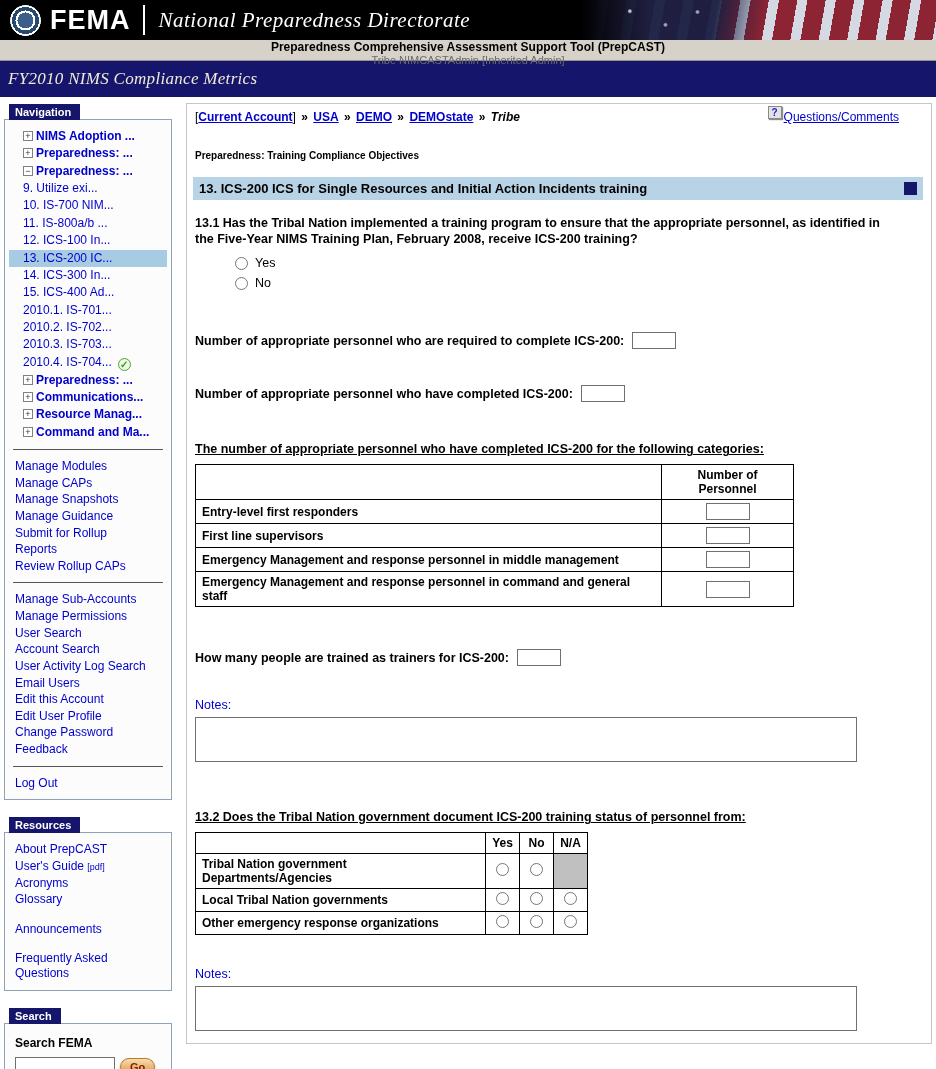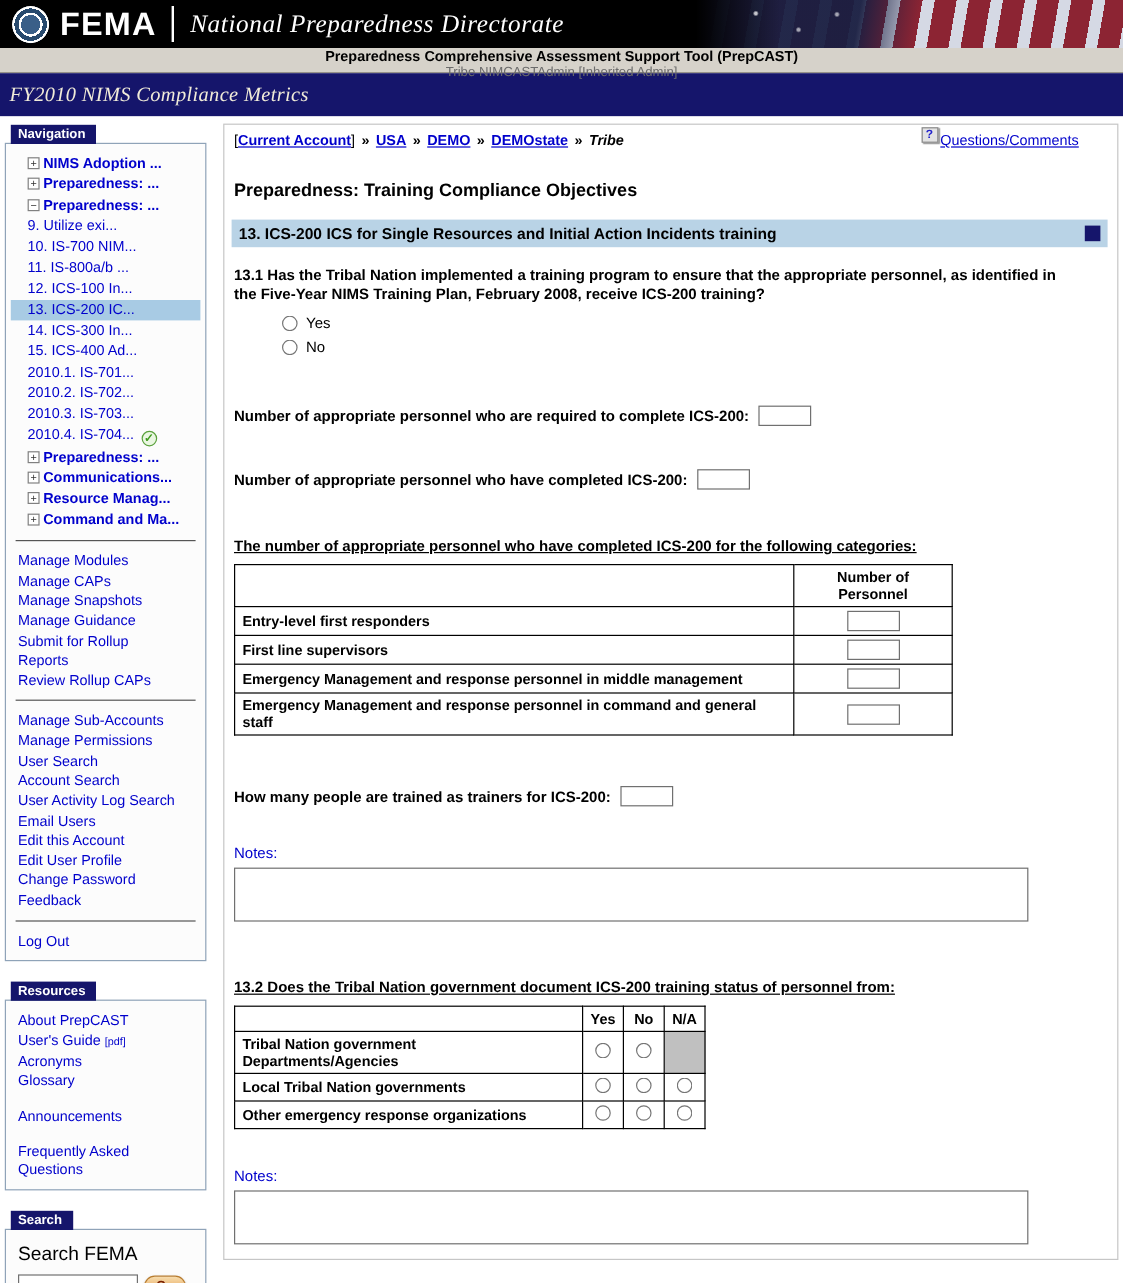--- a/index.html
+++ b/index.html
@@ -45,36 +45,36 @@
   .tree-item { padding:1px 2px 1px 14px; color:#0000cc; line-height:1.28; }
   .tree-item.bold { font-weight:bold; }
   .tree-item.selected { background:#a8cbe4; }
   .pmbox { display:inline-block; width:10px; height:10px; border:1px solid #808080; background:#fff; color:#333; font-size:9px; line-height:8px; text-align:center; margin-right:3px; font-weight:normal; vertical-align:1px; }
   .check { display:inline-block; width:13px; height:13px; border-radius:50%; background:#eaf7e2; border:1px solid #5aa13c; color:#3f9a1e; font-size:10px; line-height:11px; text-align:center; margin-left:6px; font-weight:bold; vertical-align:-2px; }
   .side-hr { border:0; border-top:1px solid #555; margin:8px 4px; }
   .side-link { color:#0000cc; padding:1px 2px 1px 6px; line-height:1.22; }
   .side-link.gap { margin-top:13px; }
   .pdf-tag { font-size:9px; color:#0000cc; }
   .search-inner { padding:4px 6px; }
-  .search-heading { font-weight:normal; font-size:16px; }
+  .search-heading { font-weight:bold; font-size:12px; }
   .search-row { display:flex; align-items:center; gap:5px; margin-top:7px; }
   .search-input { width:100px; height:20px; border:1px solid #707070; background:#fff; font-size:12px; padding:0 3px; }
   .go-btn { border-radius:10px; background:linear-gradient(#f7ddae,#e0913c); border:1px solid #b87c2e; color:#7a1f00; font-weight:bold; font-size:11px; padding:2px 9px; box-shadow:0 1px 2px rgba(0,0,0,.35); }
 
   
   .crumb-row { display:flex; justify-content:space-between; align-items:flex-start; padding-left:2px; }
   .crumbs { font-size:12px; line-height:1.3; }
   .crumb-link { color:#0000cc; text-decoration:underline; font-weight:bold; cursor:pointer; }
   .crumb-sep { font-weight:bold; margin:0 2px; }
   .crumb-current { color:#000; font-weight:bold;font-style:italic; }
   .qc { display:flex; align-items:flex-start; gap:2px; margin-right:24px; }
   .qc-icon { width:14px; height:13px; background:#e3e3e3; border:1px solid #8a8a8a; color:#2222cc; font-size:10px; font-weight:bold; text-align:center; line-height:12px; box-shadow:1px 1px 1px rgba(0,0,0,.45); transform:translateY(-4px); }
   .qc-label { color:#0000cc; font-size:12px; text-decoration:underline; }
 
-  .page-h1 { font-size:15px; font-weight:bold; margin:24px 0 0 2px; }
+  .page-h1 { font-size:10px; font-weight:bold; margin:24px 0 0 2px; }
   .sec-hdr { margin-top:16px; background:#b9d3e6; padding:4px 6px; display:flex; justify-content:space-between; align-items:center; }
   .sec-hdr-title { font-weight:bold; font-size:13px; }
   .sec-hdr-sq { width:13px; height:13px; background:#15156b; flex-shrink:0; }
   .obj-box { background:#ececec; margin-top:5px; padding:13px 10px; font-size:12px; line-height:1.4; }
 
   .q-text { font-weight:bold; font-size:12.5px; line-height:1.35; margin:15px 0 0 2px; max-width:700px; }
   .radio-group { margin:8px 0 0 42px; }
   .radio-row { display:flex; align-items:center; gap:7px; font-size:12.5px; margin-bottom:6px; }
   input[type=radio] { width:13px; height:13px; margin:0; cursor:pointer; }
 

